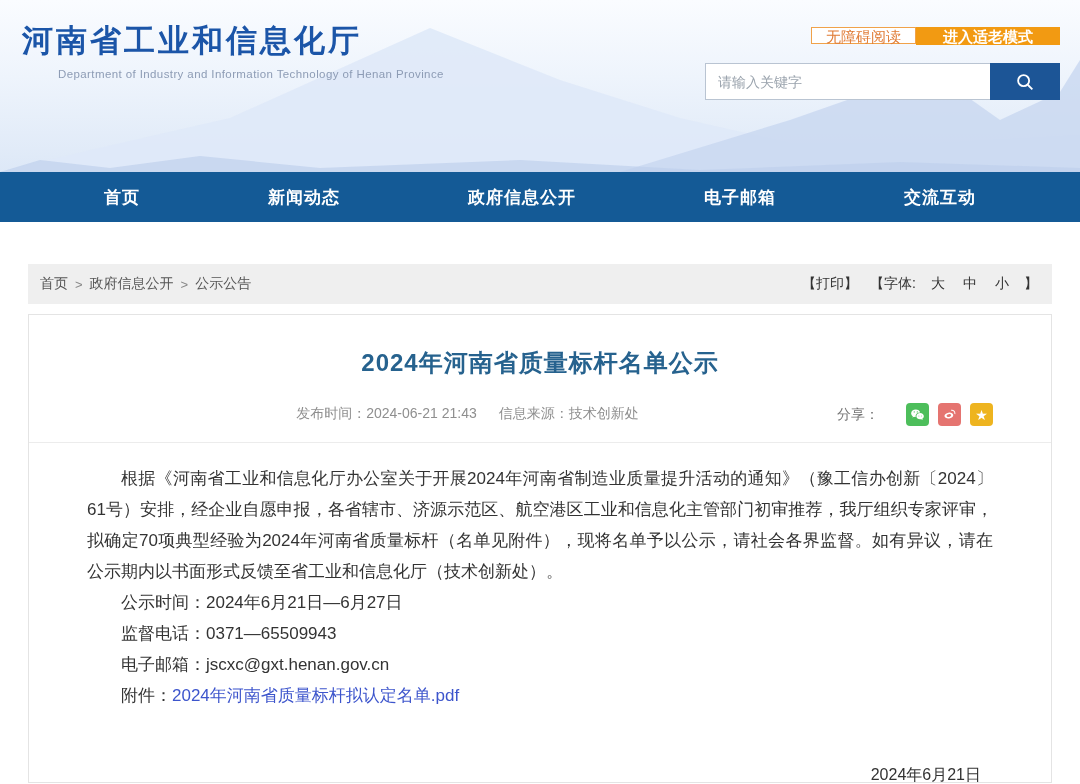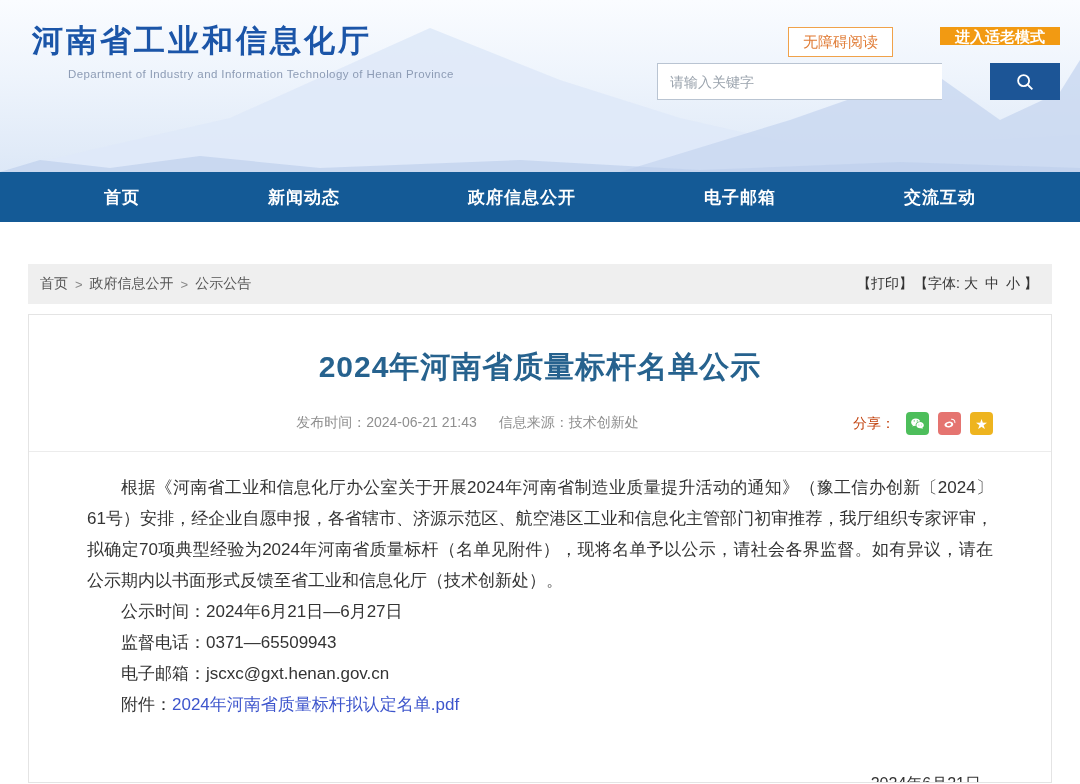--- a/index.html
+++ b/index.html
@@ -4,63 +4,63 @@
 <style>
   * { margin:0; padding:0; box-sizing:border-box; }
   html,body { width:1080px; height:784px; overflow:hidden; background:#fff;
     font-family:"Liberation Sans","DejaVu Sans",sans-serif; }
   .page { position:relative; width:1080px; height:784px; background:#fff; }
 
   
   .banner { position:relative; width:1080px; height:172px; overflow:hidden;
     background:linear-gradient(180deg,#fafcff 0%,#eef4fc 45%,#dde8f7 100%); }
   .banner svg.mountains { position:absolute; left:0; bottom:0; width:1080px; height:172px; display:block; }
-  .site-brand { position:absolute; left:32px; top:20px; z-index:2; }
+  .site-brand { position:absolute; left:22px; top:20px; z-index:2; }
   .site-title { font-size:31px; font-weight:bold; color:#1b55a8; letter-spacing:3px; }
   .site-subtitle { margin-top:6px; font-size:11.5px; color:#8d9cb5; letter-spacing:.4px;margin-left:36px; }
   .top-actions { position:absolute; right:20px; top:27px; z-index:2; display:flex; }
-  .btn-access { height:30px; padding:0 14px; background:#fff; border:1px solid #f0a24a;
+  .btn-access { height:17px; padding:0 14px; background:#fff; border:1px solid #f0a24a;
     color:#e07b35; font-size:15px; cursor:pointer; }
-  .btn-elder { height:18px; padding:0 14px; background:#f29a12; border:1px solid #f29a12;
-    color:#fff; font-size:15px; font-weight:bold; cursor:pointer;margin-left:47px; }
-  .search-box { position:absolute; right:20px; top:63px; z-index:2; display:flex; height:37px;gap:48px; }
+  .btn-elder { height:18px; padding:0 26px; background:#f29a12; border:1px solid #f29a12;
+    color:#fff; font-size:15px; font-weight:bold; cursor:pointer; }
+  .search-box { position:absolute; right:20px; top:63px; z-index:2; display:flex; height:37px; }
   .search-input { width:285px; height:37px; border:1px solid #b9c4d2; border-right:none;
     padding:0 12px; font-size:14px; color:#333; background:#fff; outline:none; }
   .search-input::placeholder { color:#9aa3ad; }
   .search-btn { width:70px; height:37px; background:#1c5596; border:none; cursor:pointer;
     display:flex; align-items:center; justify-content:center; }
 
   
   .main-nav { width:1080px; height:50px; background:#145a96; display:flex;
     align-items:center; justify-content:space-around; padding:0 40px; }
   .nav-item { color:#fff; font-size:17px; font-weight:bold; letter-spacing:1px;
     cursor:pointer; text-decoration:none; }
 
   
   .breadcrumb-bar { margin:42px 28px 0 28px; height:40px; background:#efefef;
     display:flex; align-items:center; justify-content:space-between; padding:0 14px 0 12px; }
   .crumbs { font-size:14px; color:#555; display:flex; align-items:center; gap:7px; }
   .crumbs a { color:#555; text-decoration:none; cursor:pointer; }
   .crumb-sep { color:#888; font-size:13px; }
-  .page-tools { font-size:14px; color:#333; display:flex; align-items:center; gap:1px;text-align:right; }
+  .page-tools { font-size:14px; color:#333; display:flex; align-items:center; gap:12px;text-align:right; }
   .page-tools .tool { cursor:pointer; }
   .font-opt { cursor:pointer; margin:0 3px; }
 
   
   .content-panel { margin:10px 28px 0 28px; background:#fff;
     border:1px solid #e4e4e4; height:469px; overflow:hidden; }
-  .article-title { margin-top:32px; text-align:center; font-size:30px; font-weight:bold;
+  .article-title { margin-top:32px; text-align:center; font-size:24px; font-weight:bold;
     color:#26628e; letter-spacing:1px; }
   .meta-row { position:relative; margin-top:24px; padding-bottom:16px;
     border-bottom:1px solid #ececec; height:40px; }
   .meta-center { position:absolute; left:1px; right:146px; top:2px; text-align:center;
     font-size:14px; color:#8f8f8f; }
   .meta-center .sep { display:inline-block; width:22px; }
   .share { position:absolute; right:58px; top:0; display:flex; align-items:center; gap:9px; }
-  .share-label { font-size:14px; color:#c2410c; margin-right:2px; }
+  .share-label { font-size:14px; color:#737373; margin-right:18px; }
   .share-btn { width:23px; height:23px; border-radius:4px; border:none; cursor:pointer;
     display:flex; align-items:center; justify-content:center; padding:0; }
   .share-wechat { background:#4dbe5b; }
   .share-weibo { background:#e57470; }
   .share-star { background:#eeb41f; color:#fff; font-size:14px; line-height:1; }
 
   .article-body { padding:20px 58px 10px 58px; font-size:17px; color:#333;
     line-height:31px; text-align:justify; }
   .article-body p { text-indent:2em; }
   .attachment a { color:#3d55cc; text-decoration:none; cursor:pointer; }

